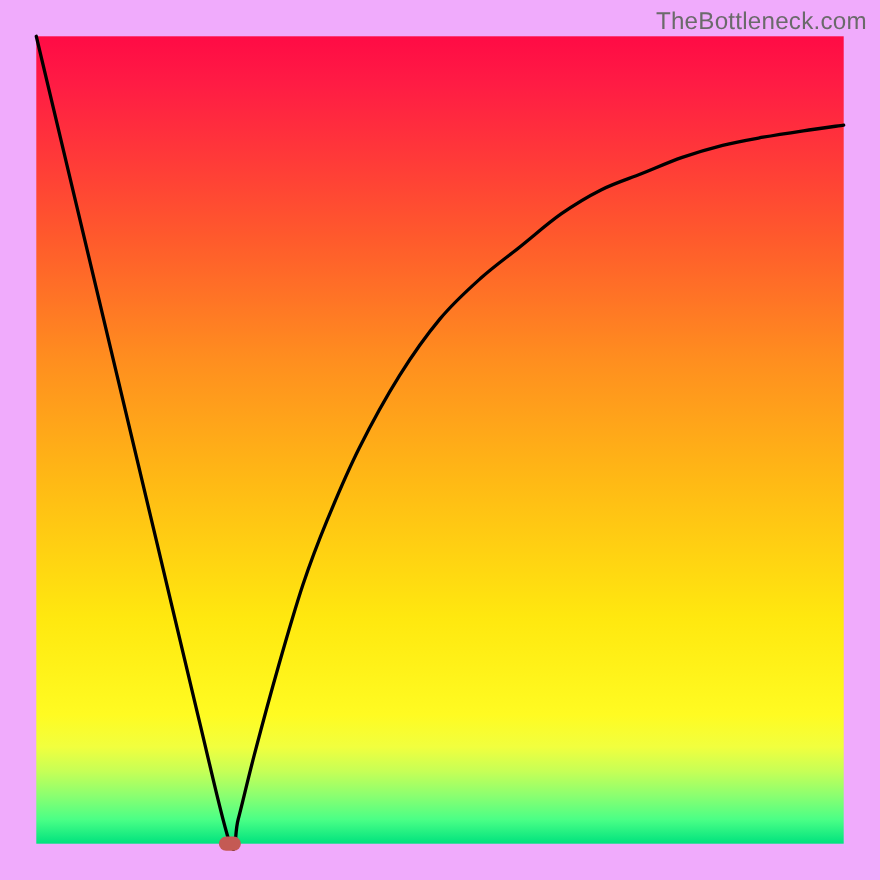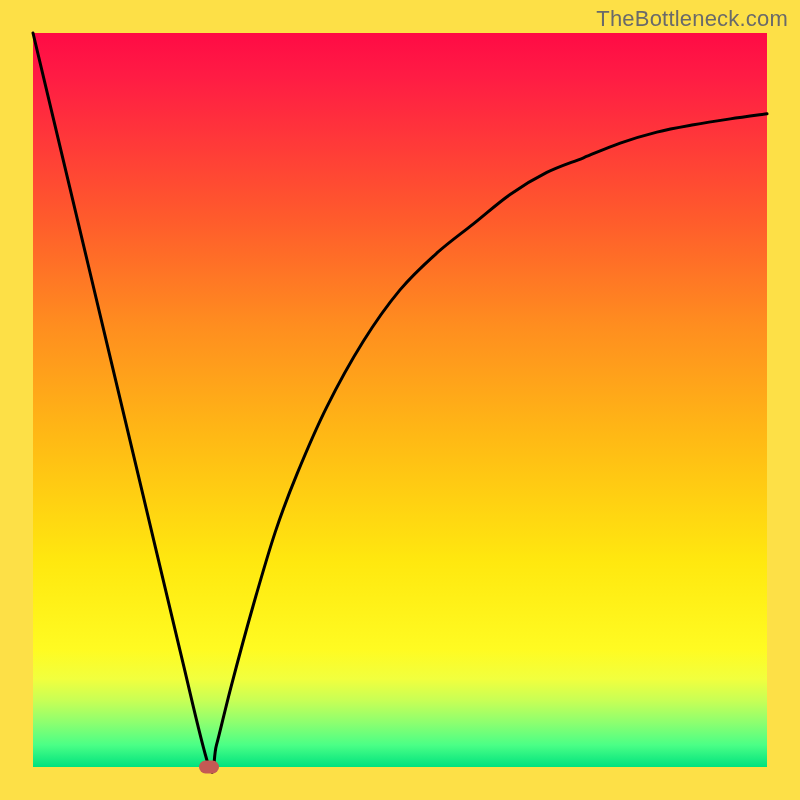--- a/index.html
+++ b/index.html
@@ -10,21 +10,21 @@
     background: #000;
     overflow: hidden;
     font-family: Arial, Helvetica, sans-serif;
   }
   .frame {
     position: absolute;
     left: 0;
     top: 0;
     width: 800px;
     height: 800px;
-    background: #fde047;
+    background: #f0abfc;
   }
   .plot-area {
     position: absolute;
     left: 33px;
     top: 33px;
     width: 734px;
     height: 734px;
     
     background: linear-gradient(
       to bottom,

